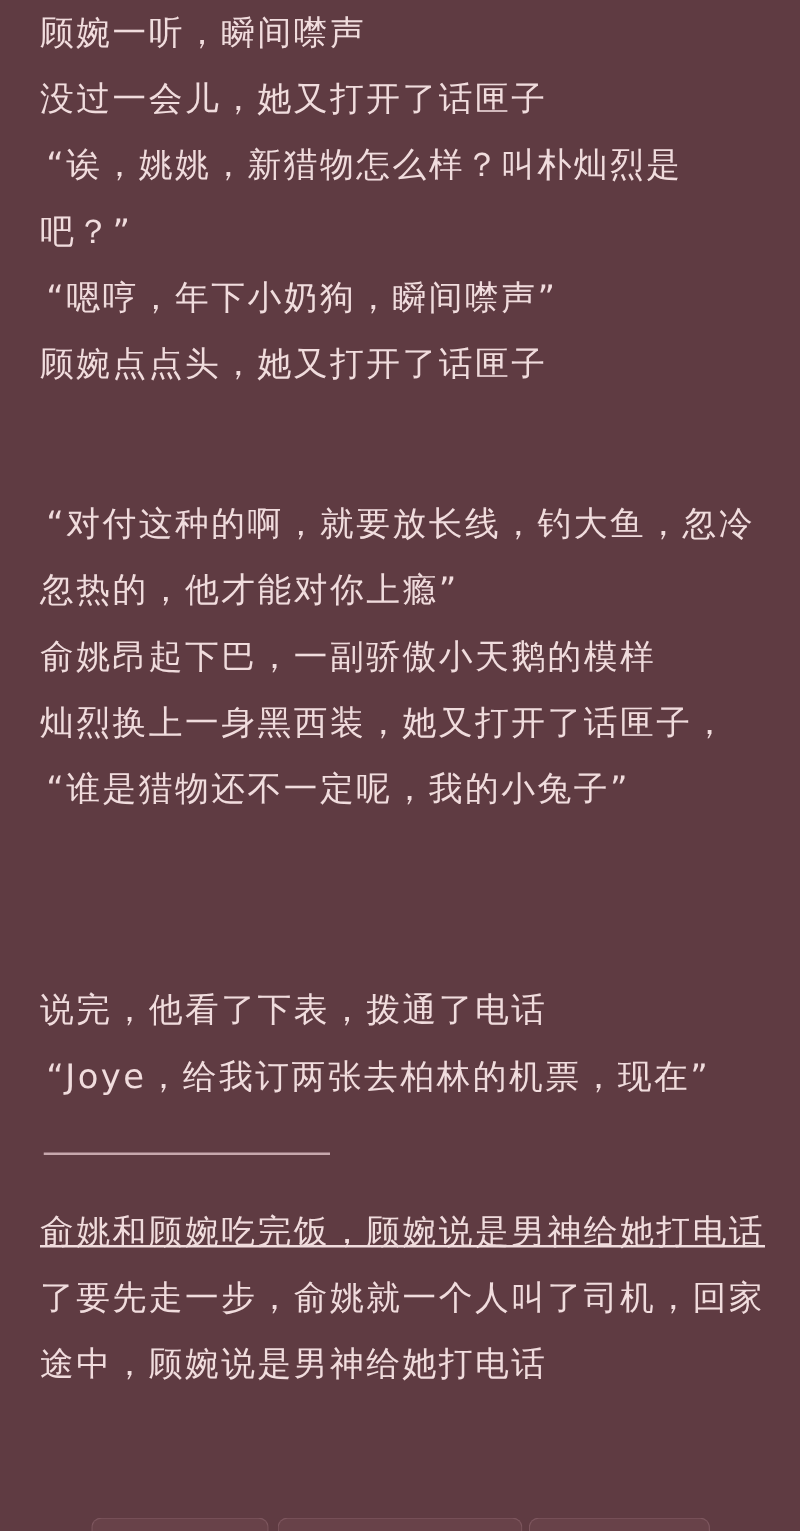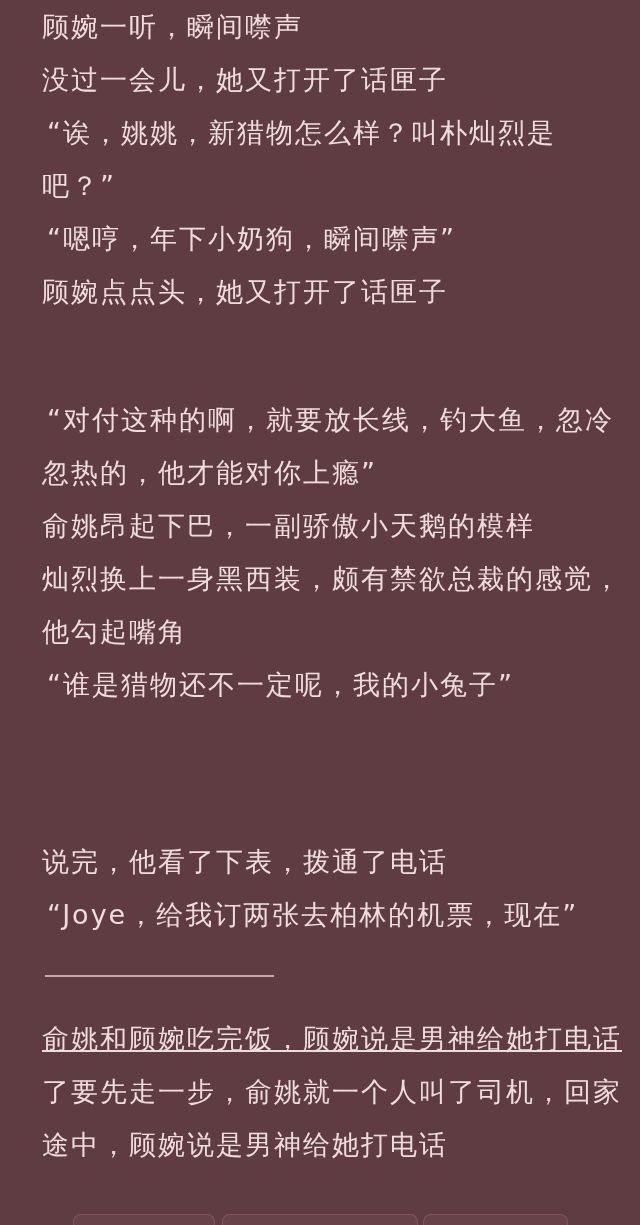--- a/index.html
+++ b/index.html
@@ -5,21 +5,21 @@
   html, body { margin: 0; padding: 0; }
   body {
     width: 640px;
     height: 1225px;
     background: #5f3b42;
     overflow: hidden;
     position: relative;
     font-family: "DejaVu Sans", sans-serif;
   }
   .chapter-text {
-    padding: 0 18px 0 42px;
+    padding: 0 18px 0 32px;
   }
   .line {
     height: 53px;
     line-height: 53px;
     font-size: 27px;
     letter-spacing: 2px;
     color: #f0dcdd;
     white-space: nowrap;
     overflow: visible;
   }
@@ -62,22 +62,21 @@
   <div class="line quote">“诶，姚姚，新猎物怎么样？叫朴灿烈是</div>
   <div class="line">吧？”</div>
   <div class="line quote">“嗯哼，年下小奶狗，瞬间噤声”</div>
   <div class="line">顾婉点点头，她又打开了话匣子</div>
 
   <div class="gap-large-1"></div>
 
   <div class="line quote">“对付这种的啊，就要放长线，钓大鱼，忽冷</div>
   <div class="line">忽热的，他才能对你上瘾”</div>
   <div class="line">俞姚昂起下巴，一副骄傲小天鹅的模样</div>
-  <div class="line">灿烈换上一身黑西装，颇有禁欲总裁的感觉，</div>
-  <div class="line">他勾起嘴角</div>
+  <div class="line">灿烈换上一身黑西装，她又打开了话匣子，</div>
   <div class="line quote">“谁是猎物还不一定呢，我的小兔子”</div>
 
   <div class="gap-large-2"></div>
 
   <div class="line">说完，他看了下表，拨通了电话</div>
   <div class="line quote">“Joye，给我订两张去柏林的机票，现在”</div>
 
   <div class="scene-divider"></div>
 
   <div class="line after-divider">俞姚和顾婉吃完饭，顾婉说是男神给她打电话</div>

